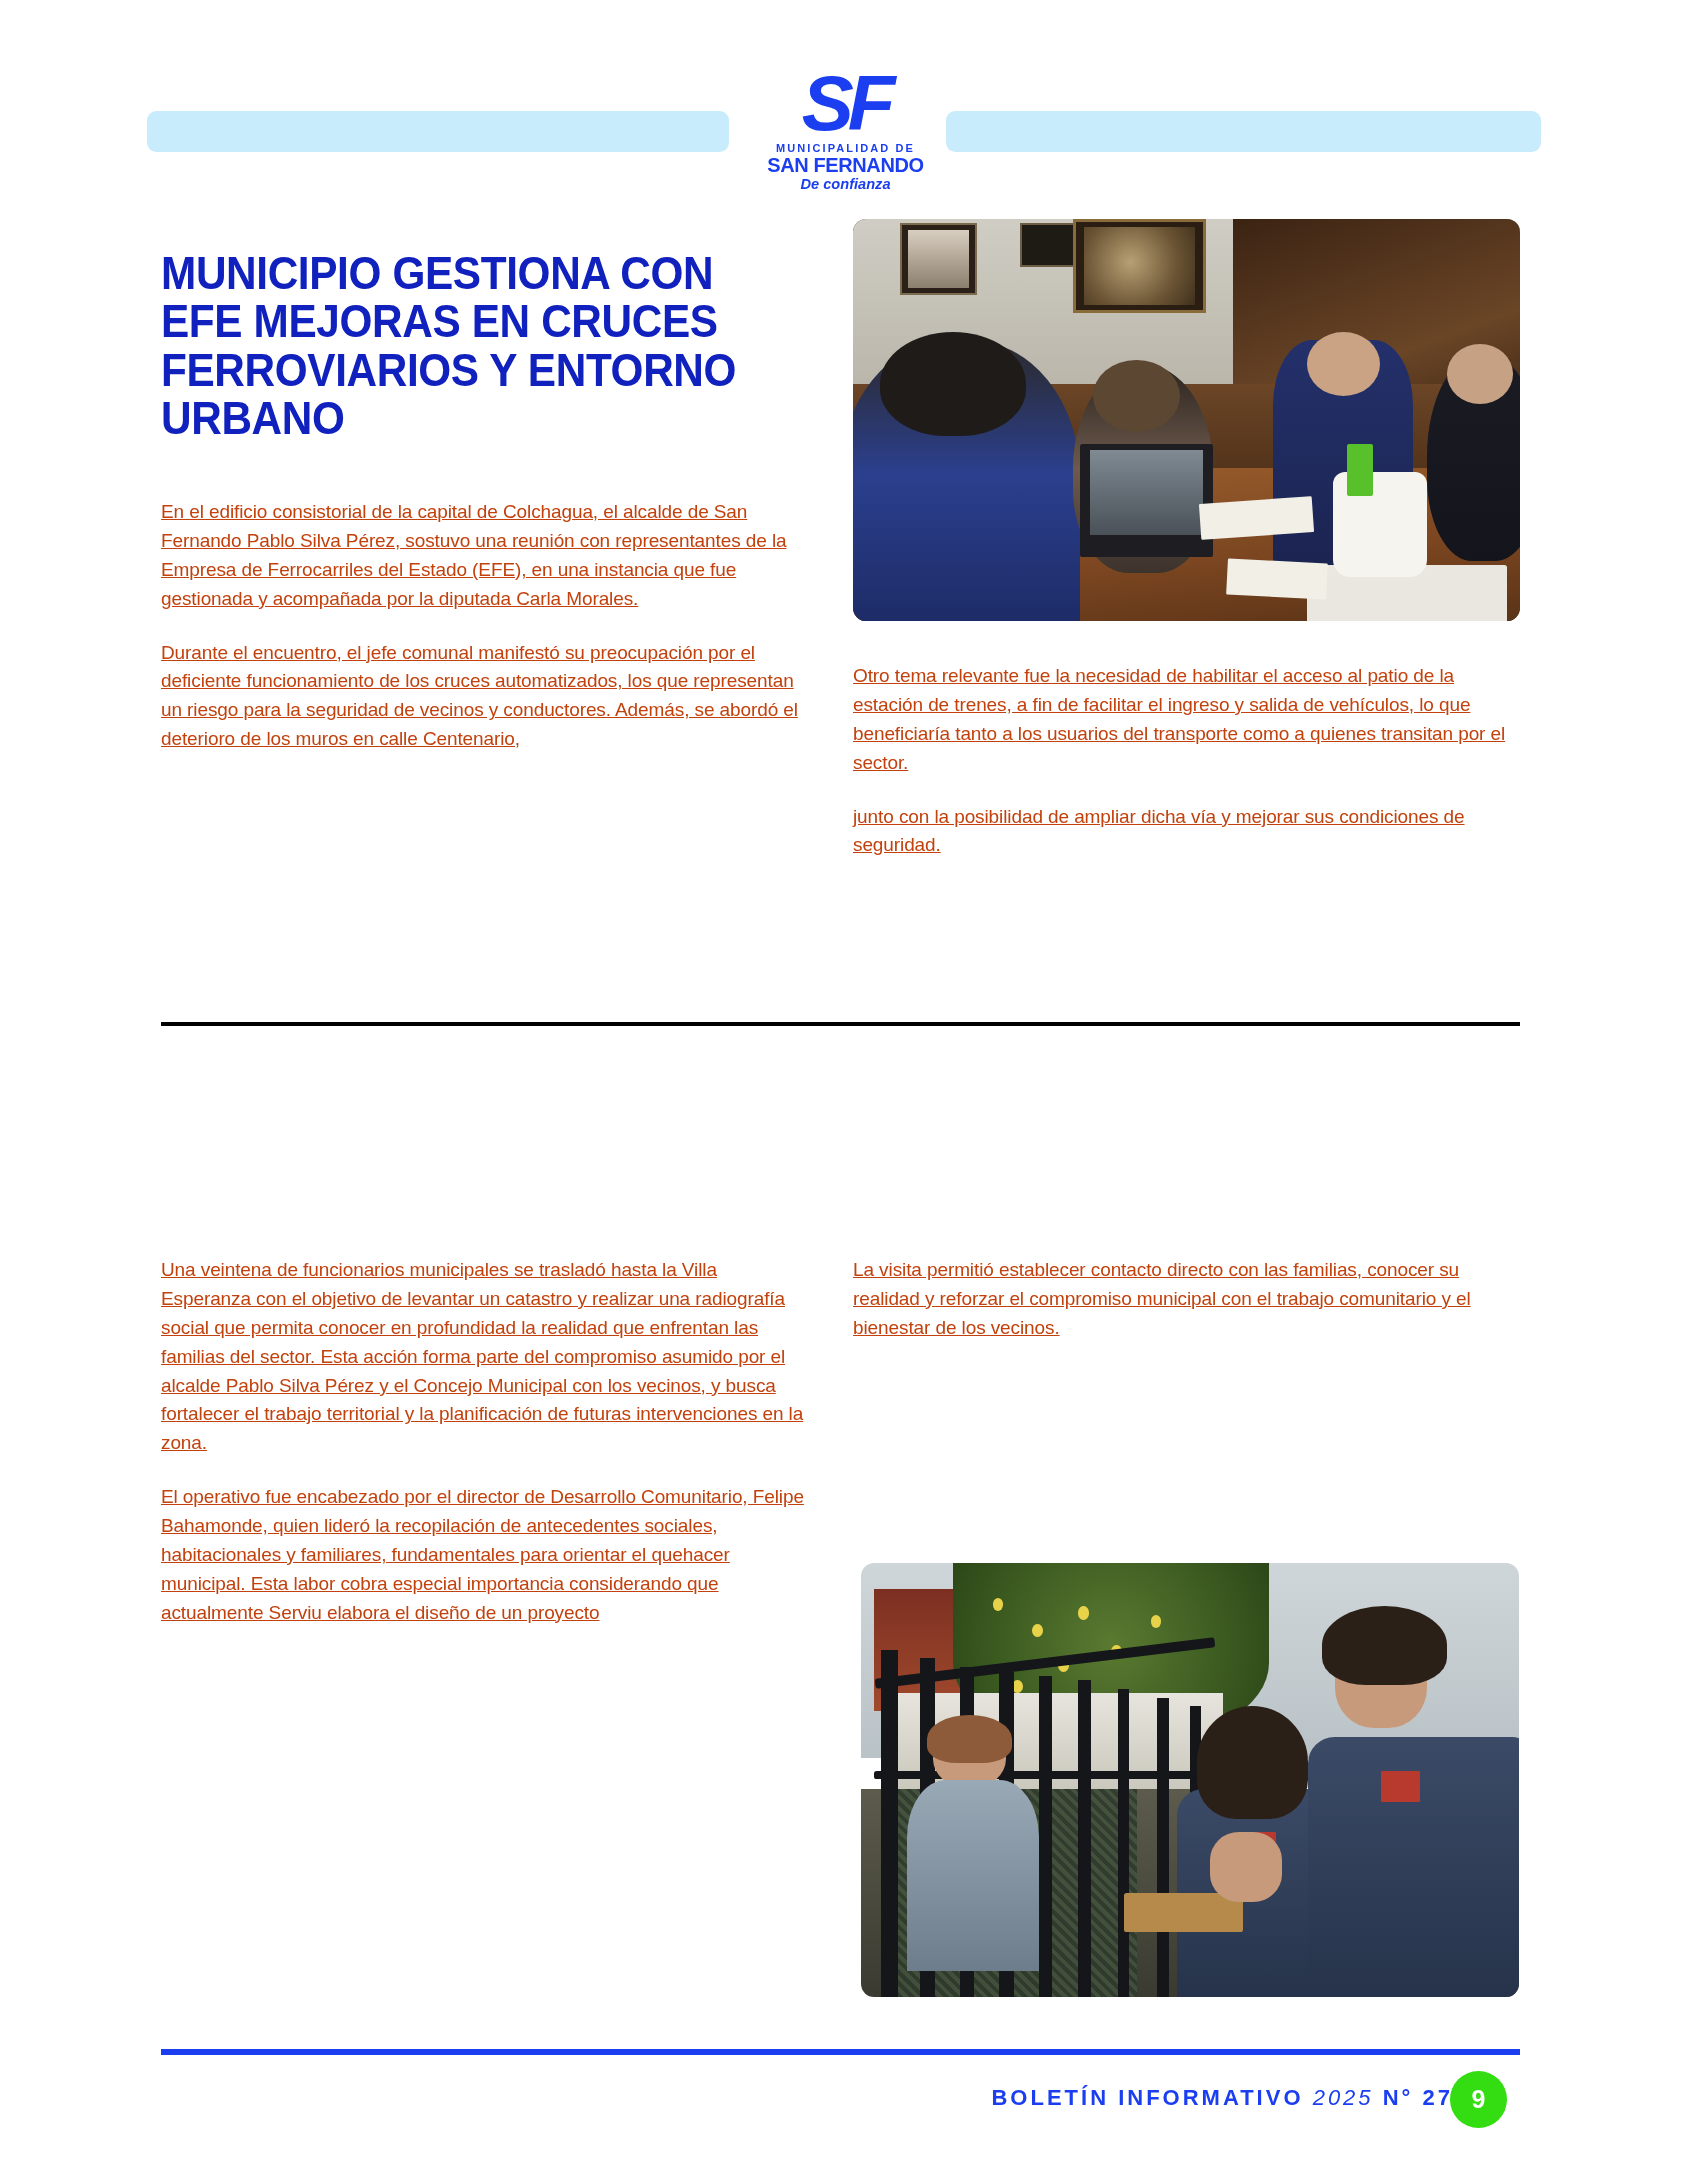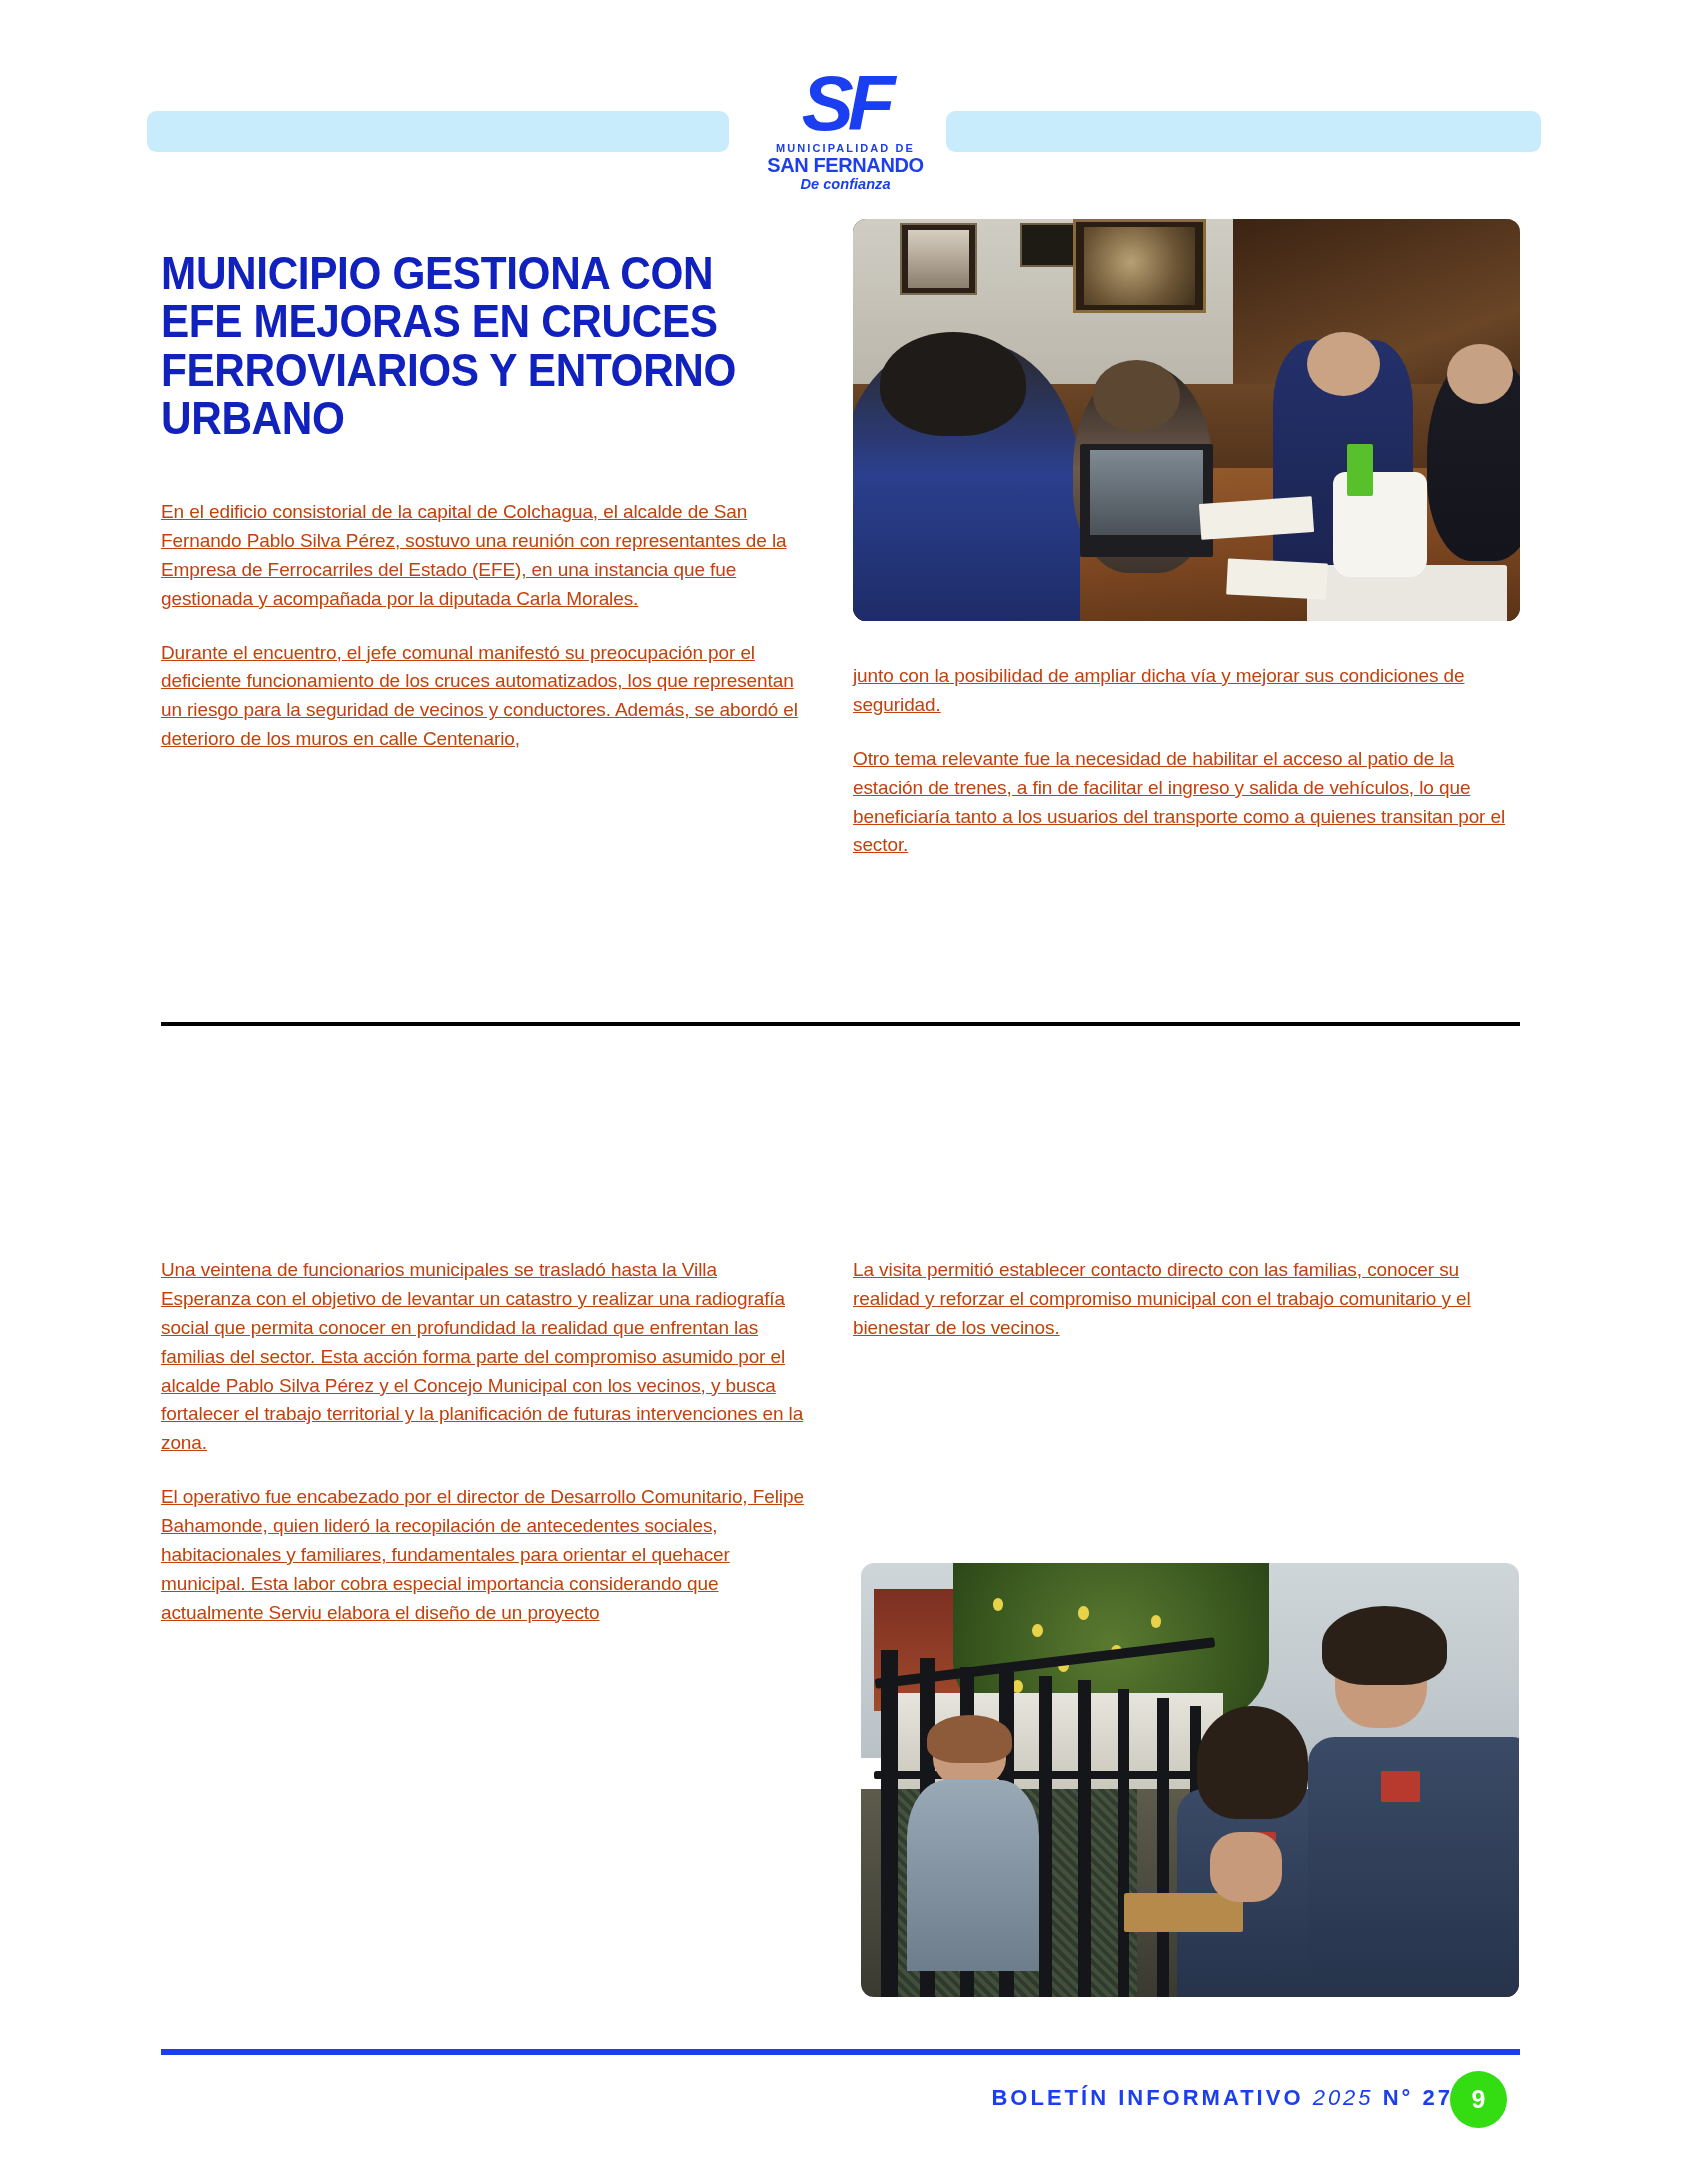--- a/index.html
+++ b/index.html
@@ -291,22 +291,22 @@
     <div class="ph p1-paper" style="left:56%;top:85%;width:15%;height:9%;transform:rotate(3deg);"></div>
     <div class="ph" style="left:74%;top:56%;width:4%;height:13%;background:#57c02b;border-radius:2px;"></div>
   </div>
 
   <div class="col-text art1-col-left">
     <p>En el edificio consistorial de la capital de Colchagua, el alcalde de San Fernando Pablo Silva Pérez, sostuvo una reunión con representantes de la Empresa de Ferrocarriles del Estado (EFE), en una instancia que fue gestionada y acompañada por la diputada Carla Morales.</p>
     <p>Durante el encuentro, el jefe comunal manifestó su preocupación por el deficiente funcionamiento de los cruces automatizados, los que representan un riesgo para la seguridad de vecinos y conductores. Además, se abordó el deterioro de los muros en calle Centenario,</p>
   </div>
 
   <div class="col-text art1-col-right">
+    <p>Otro tema relevante fue la necesidad de habilitar el acceso al patio de la estación de trenes, a fin de facilitar el ingreso y salida de vehículos, lo que beneficiaría tanto a los usuarios del transporte como a quienes transitan por el sector.</p>
     <p>junto con la posibilidad de ampliar dicha vía y mejorar sus condiciones de seguridad.</p>
-    <p>Otro tema relevante fue la necesidad de habilitar el acceso al patio de la estación de trenes, a fin de facilitar el ingreso y salida de vehículos, lo que beneficiaría tanto a los usuarios del transporte como a quienes transitan por el sector.</p>
   </div>
 
   <div class="divider"></div>
 
 
   <div class="col-text art2-col-left">
     <p>Una veintena de funcionarios municipales se trasladó hasta la Villa Esperanza con el objetivo de levantar un catastro y realizar una radiografía social que permita conocer en profundidad la realidad que enfrentan las familias del sector. Esta acción forma parte del compromiso asumido por el alcalde Pablo Silva Pérez y el Concejo Municipal con los vecinos, y busca fortalecer el trabajo territorial y la planificación de futuras intervenciones en la zona.</p>
     <p>El operativo fue encabezado por el director de Desarrollo Comunitario, Felipe Bahamonde, quien lideró la recopilación de antecedentes sociales, habitacionales y familiares, fundamentales para orientar el quehacer municipal. Esta labor cobra especial importancia considerando que actualmente Serviu elabora el diseño de un proyecto</p>
   </div>
 

